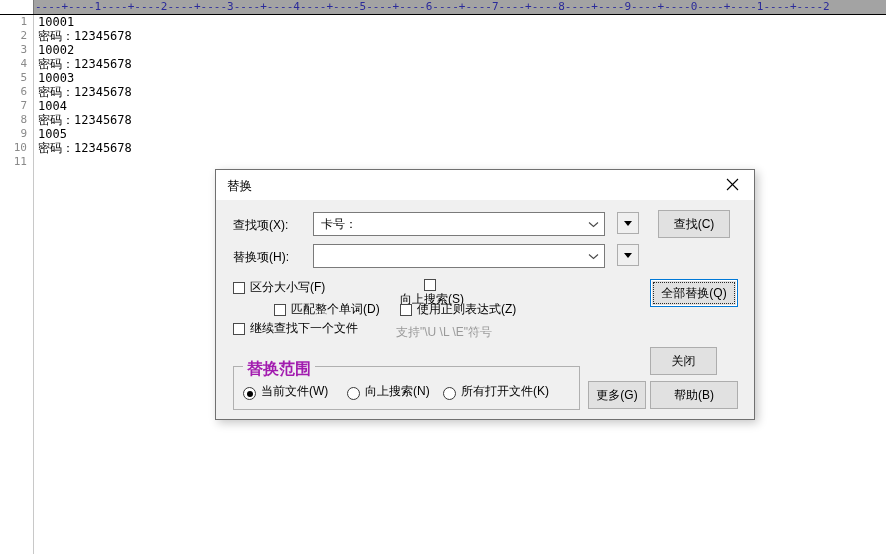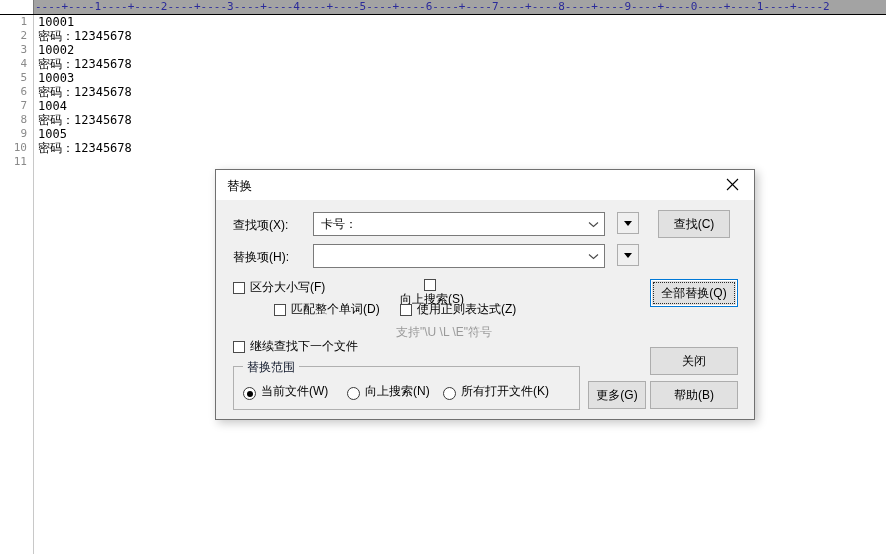--- a/index.html
+++ b/index.html
@@ -230,22 +230,23 @@
     height: 44px;
     border: 1px solid #b0b0b0;
     box-sizing: border-box;
   }
   #scope-legend {
     position: absolute;
     left: 9px;
     top: -8px;
     background: #f0f0f0;
     padding: 0 4px;
-    font-size: 12px;
-    color: #0f172a;
+    font-size: 16px;
+    color: #a21caf;
+    font-weight: bold;
   }
   .radiorow {
     position: absolute;
     top: 16px;
     display: flex;
     align-items: flex-end;
     white-space: nowrap;
     cursor: default;
   }
   .radio {
@@ -375,21 +376,21 @@
     </div>
 
     <div class="cbrow" style="left:17px; top:79px;">
       <span class="cbox"></span>
       <span class="cblabel">区分大小写(F)</span>
     </div>
     <div class="cbrow" style="left:17px; top:101px;margin-left:41px;">
       <span class="cbox"></span>
       <span class="cblabel">匹配整个单词(D)</span>
     </div>
-    <div class="cbrow" style="left:17px; top:138px;">
+    <div class="cbrow" style="left:17px; top:120px;">
       <span class="cbox"></span>
       <span class="cblabel">继续查找下一个文件</span>
     </div>
 
     <div class="cbrow" style="left:184px; top:79px;flex-direction:column;">
       <span class="cbox"></span>
       <span class="cblabel">向上搜索(S)</span>
     </div>
     <div class="cbrow" style="left:184px; top:101px;">
       <span class="cbox"></span>
@@ -415,21 +416,21 @@
       </div>
     </div>
 
     <div class="btn" style="left:442px; top:10px; width:72px; height:28px;">
       <span class="btn-label">查找(C)</span>
     </div>
     <div class="btn focused" style="left:434px; top:79px; width:88px; height:28px;">
       <span class="focusring"></span>
       <span class="btn-label">全部替换(Q)</span>
     </div>
-    <div class="btn" style="left:434px; top:147px; width:88px; height:28px;">
+    <div class="btn" style="left:434px; top:147px; width:67px; height:28px;">
       <span class="btn-label">关闭</span>
     </div>
     <div class="btn" style="left:434px; top:181px; width:88px; height:28px;">
       <span class="btn-label">帮助(B)</span>
     </div>
 
     <div class="btn" style="left:372px; top:181px; width:58px; height:28px;">
       <span class="btn-label">更多(G)</span>
     </div>
 

